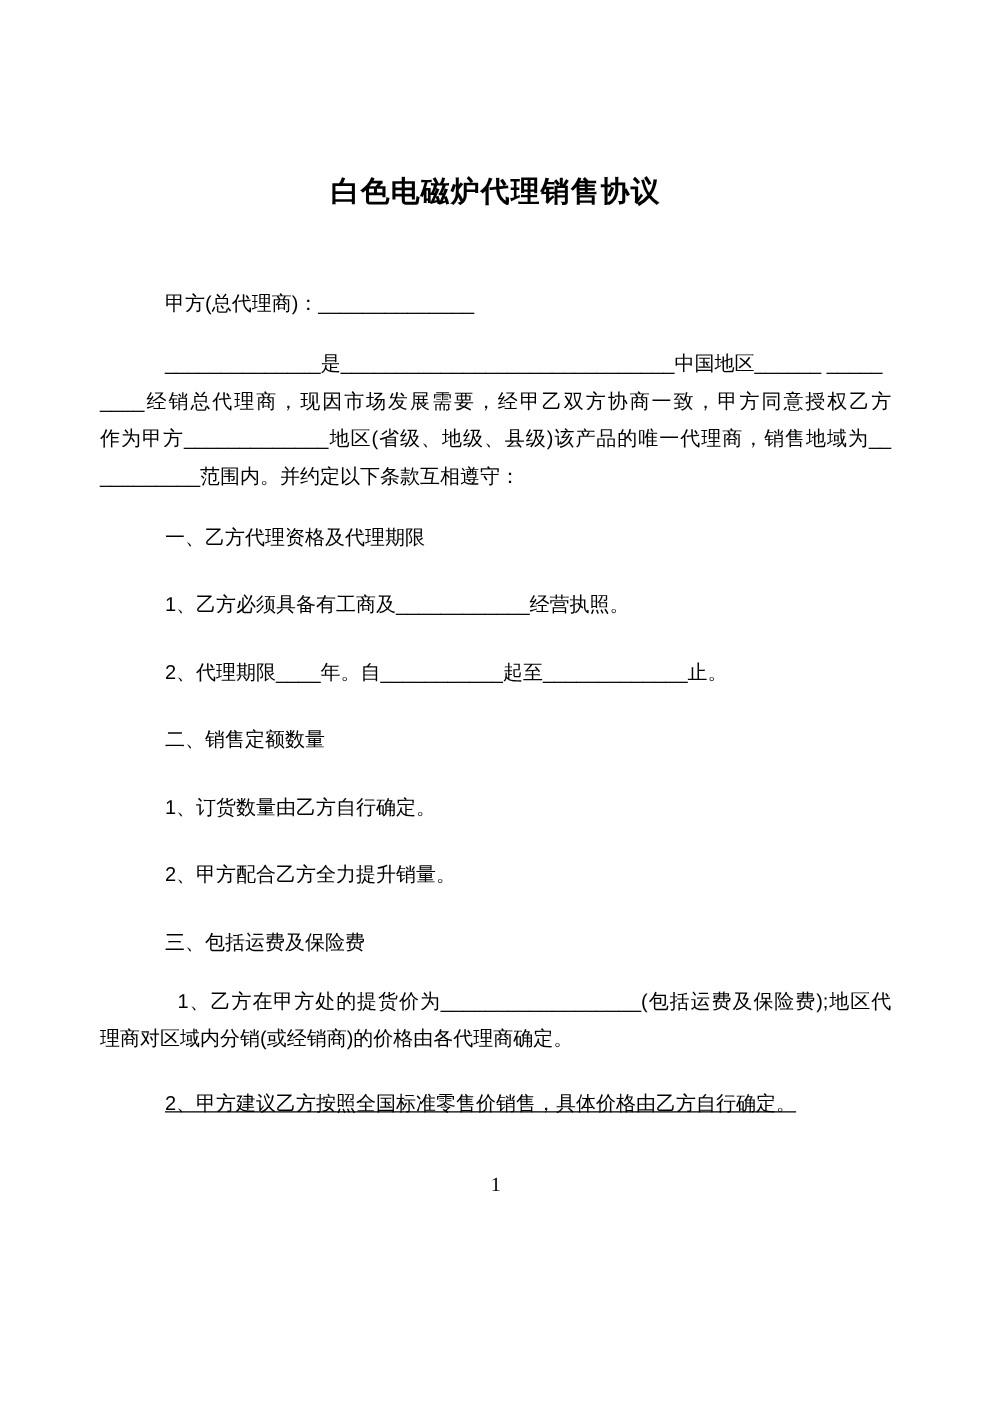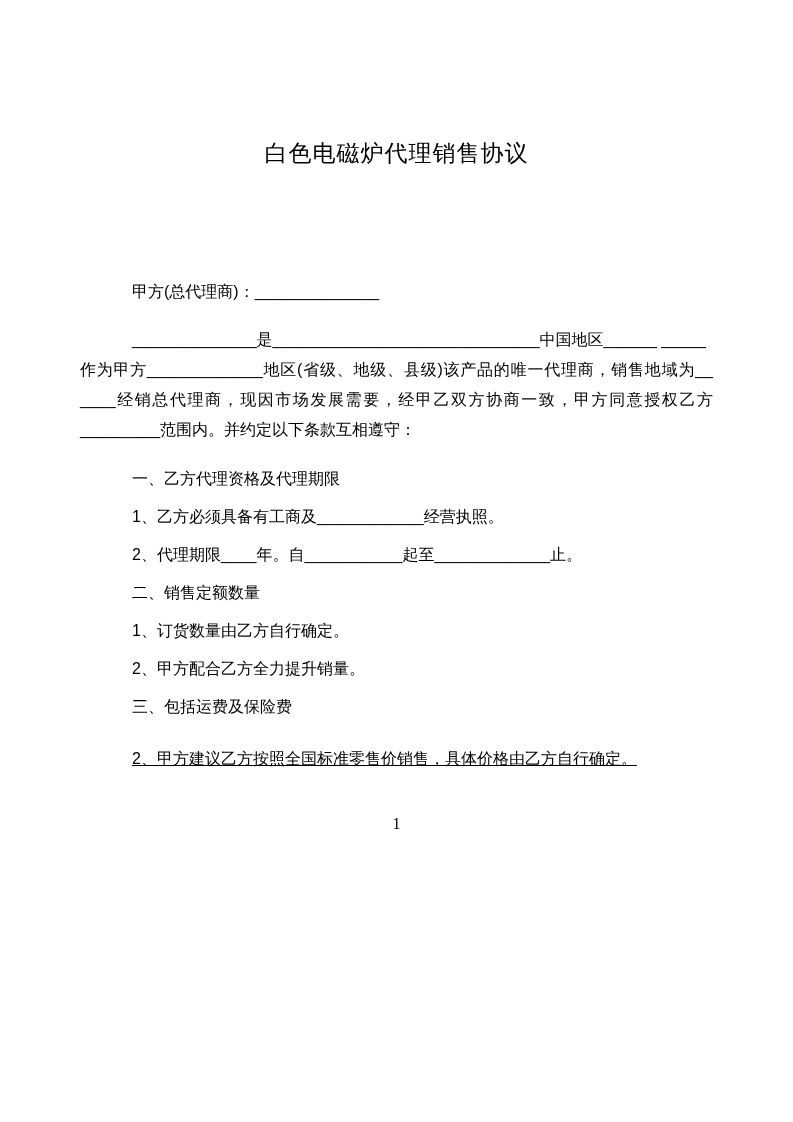--- a/index.html
+++ b/index.html
@@ -20,37 +20,37 @@
     box-sizing: border-box;
     padding: 0 80px;
     overflow: hidden;
   }
   .title {
     margin-top: 137px;
     height: 32px;
     line-height: 32px;
     text-align: center;
     font-size: 23px;
-    font-weight: 400;
+    font-weight: 700;
     letter-spacing: 1px;
   }
   .line {
     white-space: pre-wrap;
   }
   .indent   { padding-left: 52px; }
   .indent-xl{ padding-left: 62px; }
   .just {
     text-align: justify;
     text-align-last: justify;
   }
-  .m-party-a { margin-top: 108px; }
+  .m-party-a { margin-top: 60px; }
   .m-party-b { margin-top: 28px; }
   .m-pre     { margin-top: 18px; }
   .m-sec1    { margin-top: 19px; }
-  .m-item    { margin-top: 8px; }
+  .m-item    { margin-top: 24px; }
   .m-i31     { margin-top: 17px; }
   .m-i32     { margin-top: 22px; text-decoration: underline; }
   .page-number {
     margin-top: 35px;
     text-align: center;
     font-family: "Liberation Serif", "DejaVu Serif", serif;
     font-size: 16px;
     font-weight: 400;
   }
 </style>
@@ -59,37 +59,41 @@
 
 <div class="page">
 
   <div class="title">白色电磁炉代理销售协议</div>
 
   <div class="line indent m-party-a">甲方(总代理商)：______________</div>
 
 
   <div class="m-pre">
     <div class="line indent">______________是______________________________中国地区______ _____</div>
+    <div class="line just">____经销总代理商，现因市场发展需要，经甲乙双方协商一致，甲方同意授权乙方</div>
     <div class="line just">作为甲方_____________地区(省级、地级、县级)该产品的唯一代理商，销售地域为__</div>
-    <div class="line just">____经销总代理商，现因市场发展需要，经甲乙双方协商一致，甲方同意授权乙方</div>
     <div class="line">_________范围内。并约定以下条款互相遵守：</div>
   </div>
 
   <div class="line indent m-sec1">一、乙方代理资格及代理期限</div>
 
   <div class="line indent m-item">1、乙方必须具备有工商及____________经营执照。</div>
 
   <div class="line indent m-item">2、代理期限____年。自___________起至_____________止。</div>
 
   <div class="line indent m-item">二、销售定额数量</div>
 
   <div class="line indent m-item">1、订货数量由乙方自行确定。</div>
 
   <div class="line indent m-item">2、甲方配合乙方全力提升销量。</div>
 
   <div class="line indent m-item">三、包括运费及保险费</div>
 
+  <div class="m-i31">
+    <div class="line indent-xl just">1、乙方在甲方处的提货价为__________________(包括运费及保险费);地区代</div>
+    <div class="line">理商对区域内分销(或经销商)的价格由各代理商确定。</div>
+  </div>
 
   <div class="line indent m-i32">2、甲方建议乙方按照全国标准零售价销售，具体价格由乙方自行确定。</div>
 
   <div class="page-number">1</div>
 
 </div>
 
 </body></html>

